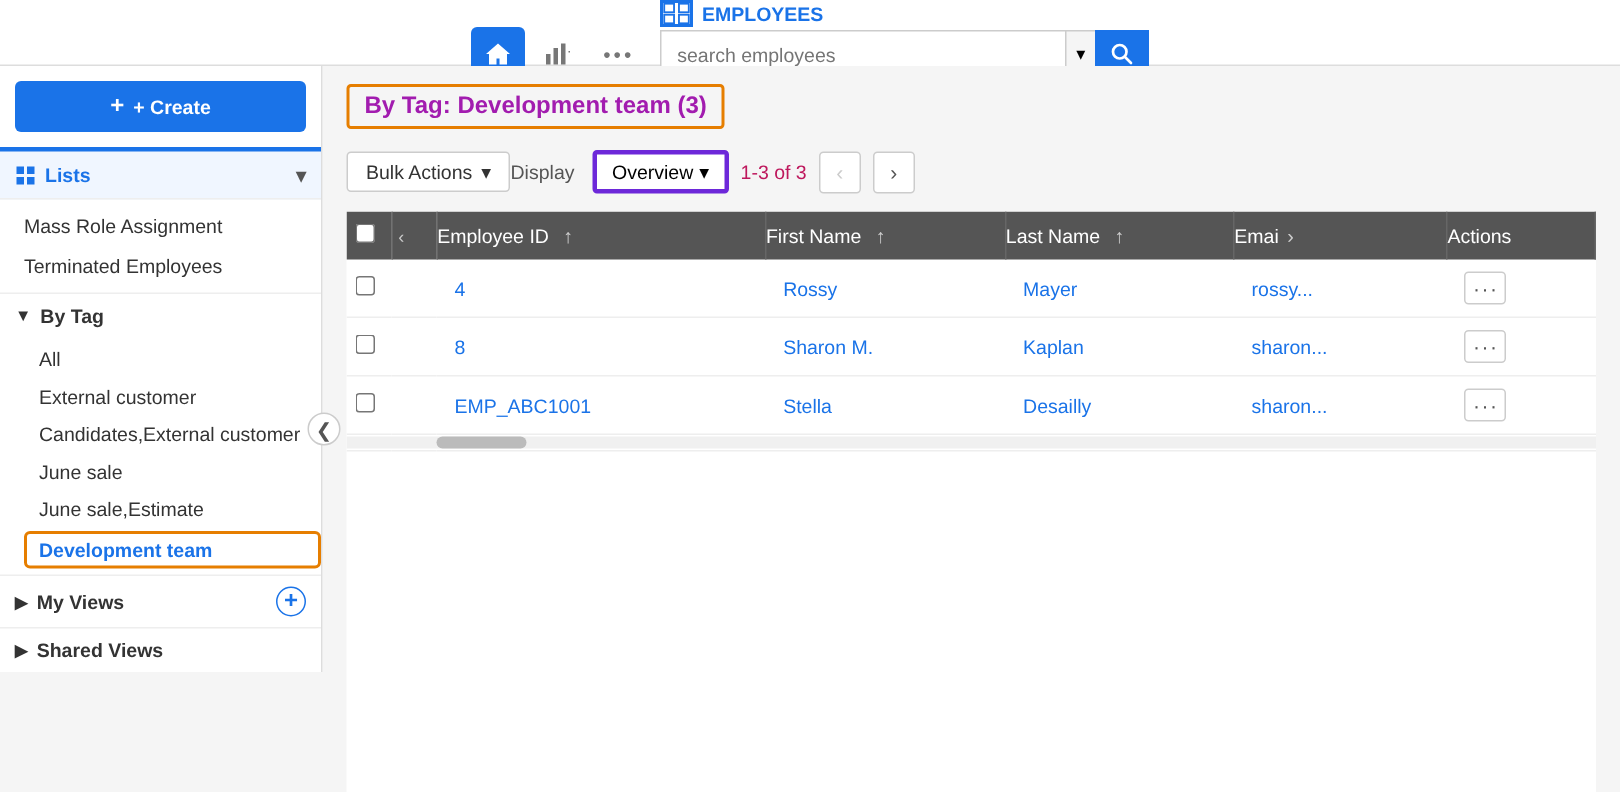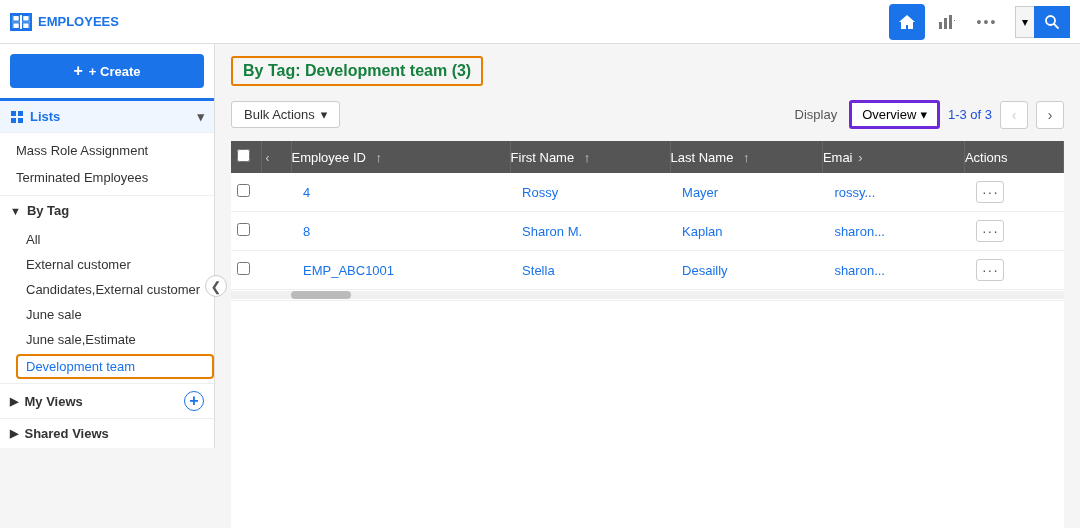--- a/index.html
+++ b/index.html
@@ -7,20 +7,21 @@
 
     
     .top-bar {
       display: flex;
       align-items: center;
       background: #fff;
       border-bottom: 1px solid #ddd;
       height: 44px;
       padding: 0 10px;
       flex-shrink: 0;
+      flex-direction: column;
     }
     .top-bar-logo {
       display: flex;
       align-items: center;
       gap: 6px;
       color: #1a73e8;
       font-weight: bold;
       font-size: 15px;
       text-transform: uppercase;
       min-width: 200px;
@@ -141,21 +142,21 @@
       border-top: 1px solid #eee;
     }
     .sidebar-tag-items { padding: 2px 0 2px 16px; }
     .sidebar-tag-item {
       padding: 5px 10px;
       cursor: pointer;
       color: #333;
     }
     .sidebar-tag-item.active {
       color: #1a73e8;
-      font-weight: normal;
+      font-weight: bold;
       border: 2px solid #e67e00;
       border-radius: 4px;
       margin: 2px 0;
       padding: 3px 8px;
     }
     .sidebar-collapse-btn {
       position: absolute;
       right: -12px;
       top: 50%;
       transform: translateY(-50%);
@@ -181,31 +182,31 @@
       overflow: hidden;
       background: #f5f5f5;
     }
     .content-header {
       padding: 12px 16px 8px;
       background: #f5f5f5;
     }
     .page-title {
       font-size: 16px;
       font-weight: bold;
-      color: #15803d;
+      color: #a21caf;
       border: 2px solid #e67e00;
       display: inline-block;
       padding: 4px 10px;
       border-radius: 3px;
       margin-bottom: 10px;
     }
     .toolbar {
       display: flex;
       align-items: center;
-      justify-content: space-between;
+      justify-content: flex-start;
       padding: 4px 0;
     }
     .bulk-actions-btn {
       display: flex;
       align-items: center;
       gap: 6px;
       background: white;
       border: 1px solid #ccc;
       border-radius: 3px;
       padding: 5px 12px;
@@ -223,21 +224,21 @@
       display: flex;
       align-items: center;
       border: 3px solid #6d28d9;
       border-radius: 3px;
       background: white;
       padding: 4px 10px;
       cursor: pointer;
       gap: 4px;
       font-size: 13px;
     }
-    .pagination-info { color: #1d4ed8; font-size: 13px; }
+    .pagination-info { color: #be185d; font-size: 13px; }
     .pagination-btn {
       width: 28px; height: 28px;
       border: 1px solid #ccc;
       background: white;
       display: flex; align-items: center; justify-content: center;
       cursor: pointer;
       border-radius: 3px;
       color: #555;
     }
     .pagination-btn.disabled { color: #ccc; cursor: default; }
@@ -319,20 +320,21 @@
         <rect x="1" y="8" width="3" height="7" fill="#777"></rect>
         <rect x="6" y="4" width="3" height="11" fill="#777"></rect>
         <rect x="11" y="1" width="3" height="14" fill="#777"></rect>
         <rect x="16" y="6" width="1" height="1" fill="#777"></rect>
       </svg>
     </div>
     <div class="nav-icon-btn" title="More">
       <span style="letter-spacing:2px; font-size:14px; color:#777;">•••</span>
     </div>
     <div class="search-container">
+      <input class="search-input" type="text" placeholder="search employees" style="">
       <button class="search-dropdown-btn">
         <span style="font-size:12px;">▾</span>
       </button>
       <button class="search-btn">
         <svg width="16" height="16" viewBox="0 0 16 16" fill="none">
           <circle cx="6.5" cy="6.5" r="4.5" stroke="white" stroke-width="1.8"></circle>
           <line x1="10" y1="10" x2="14" y2="14" stroke="white" stroke-width="1.8" stroke-linecap="round"></line>
         </svg>
       </button>
     </div>

